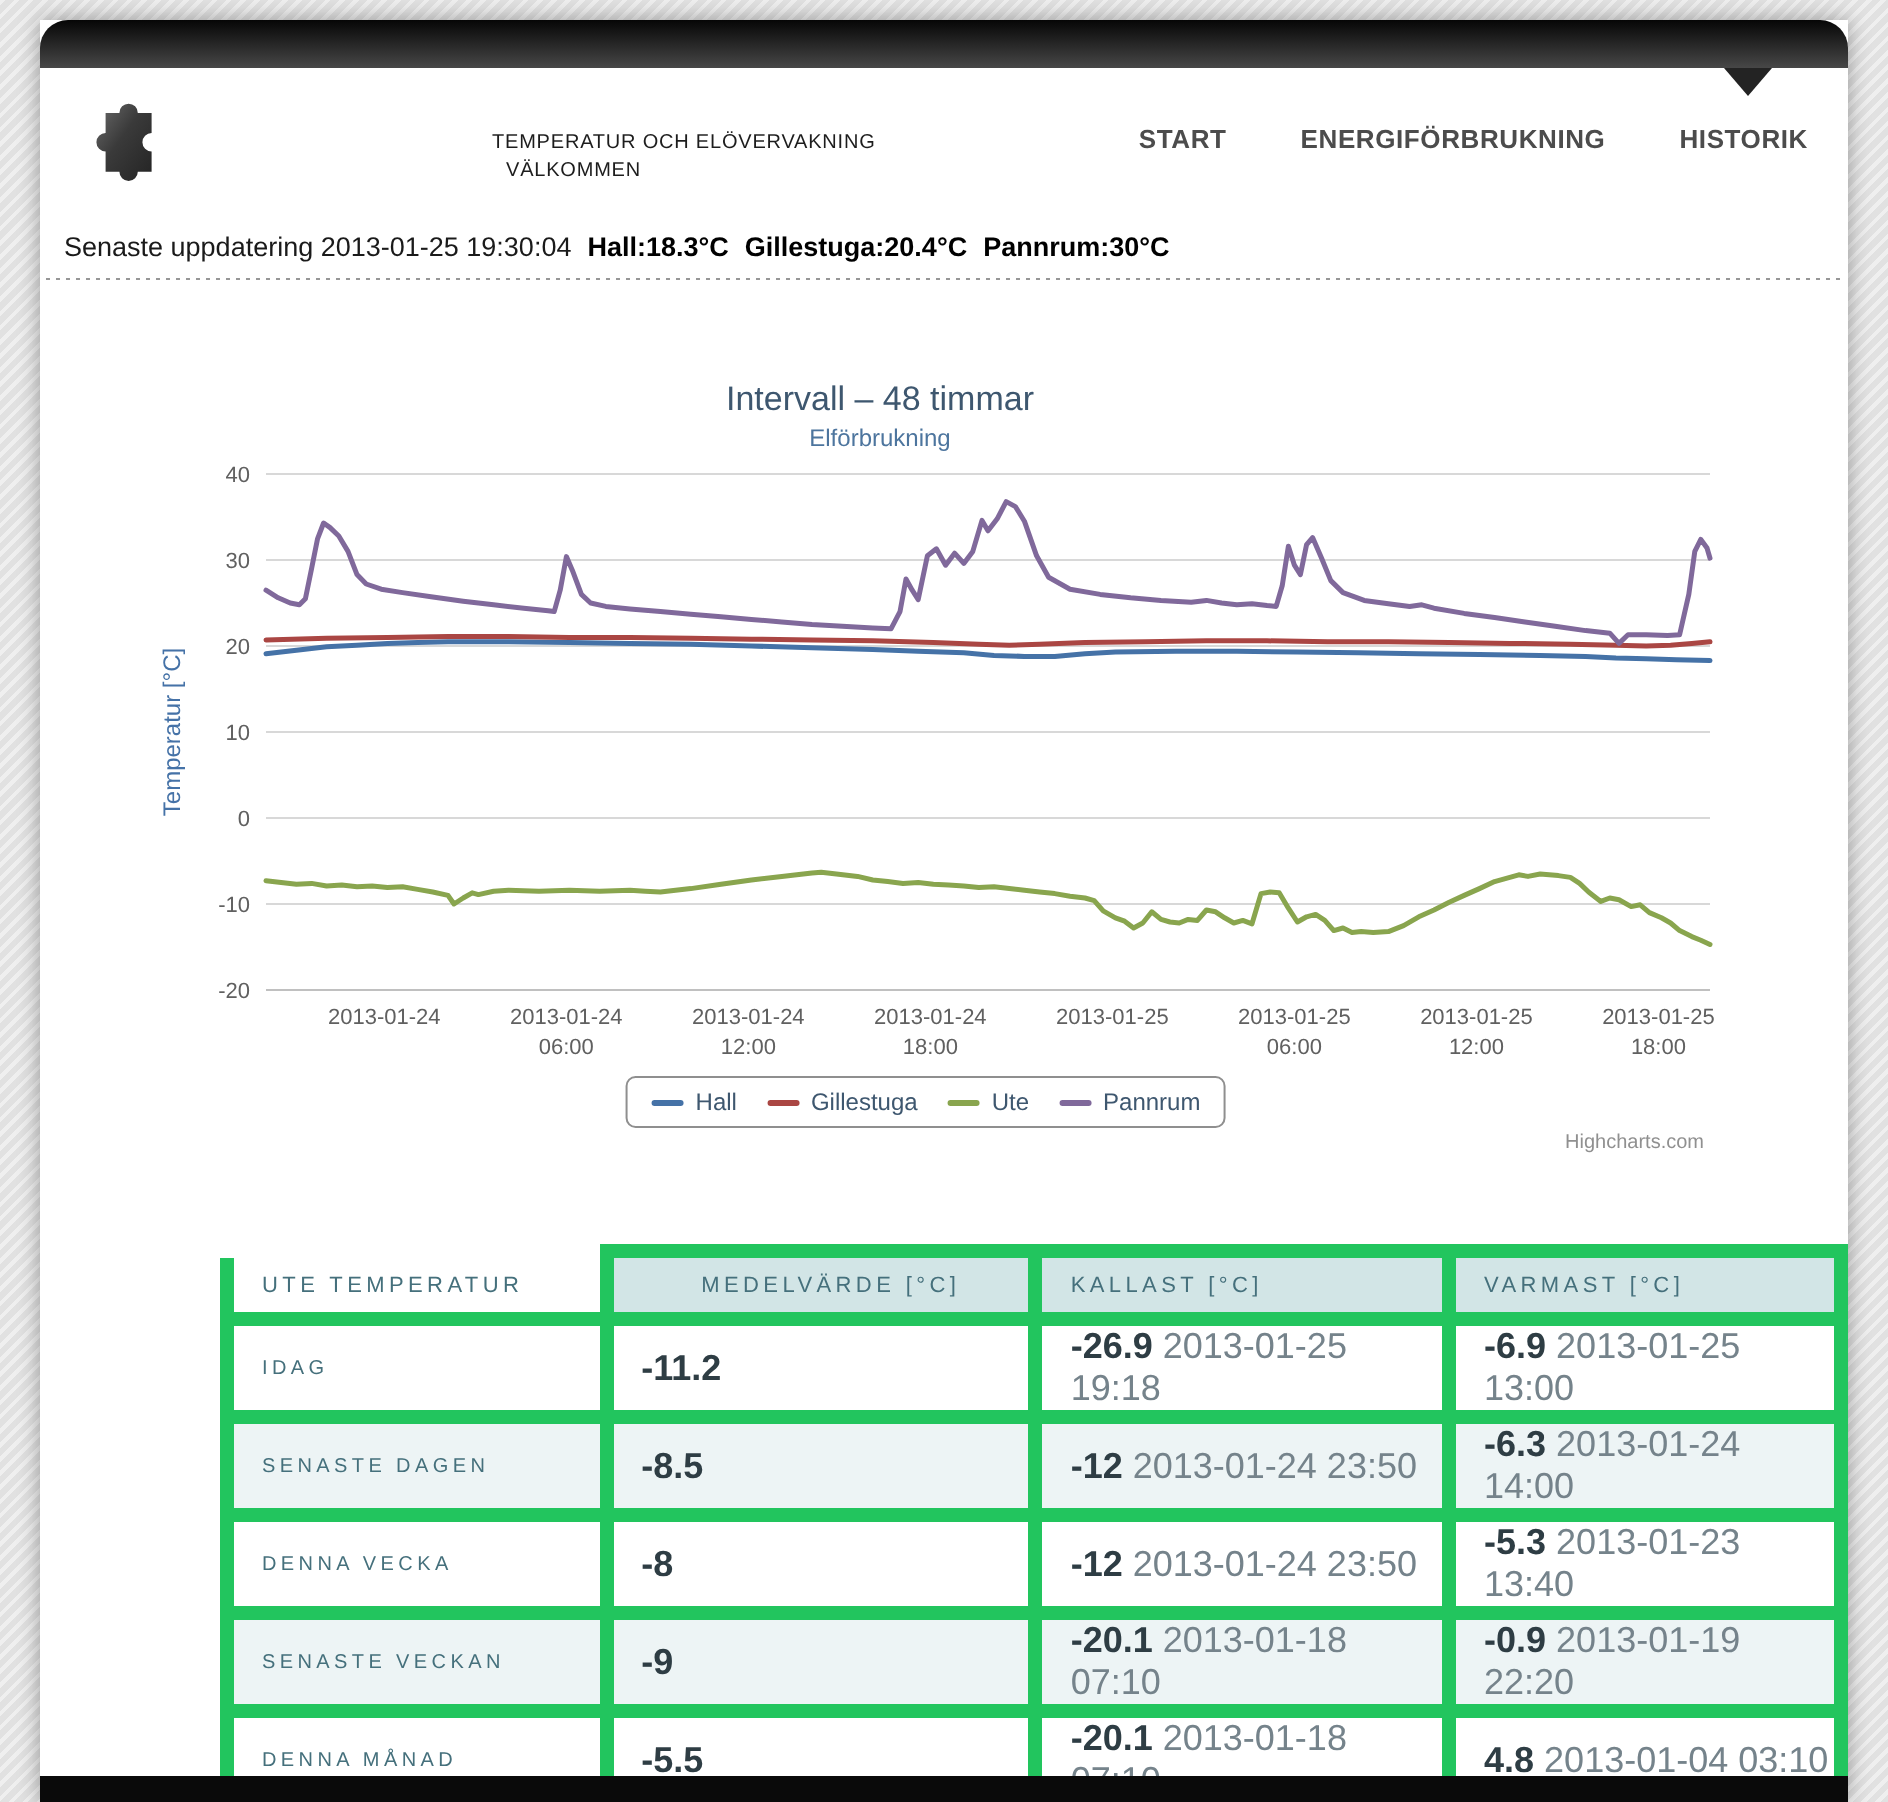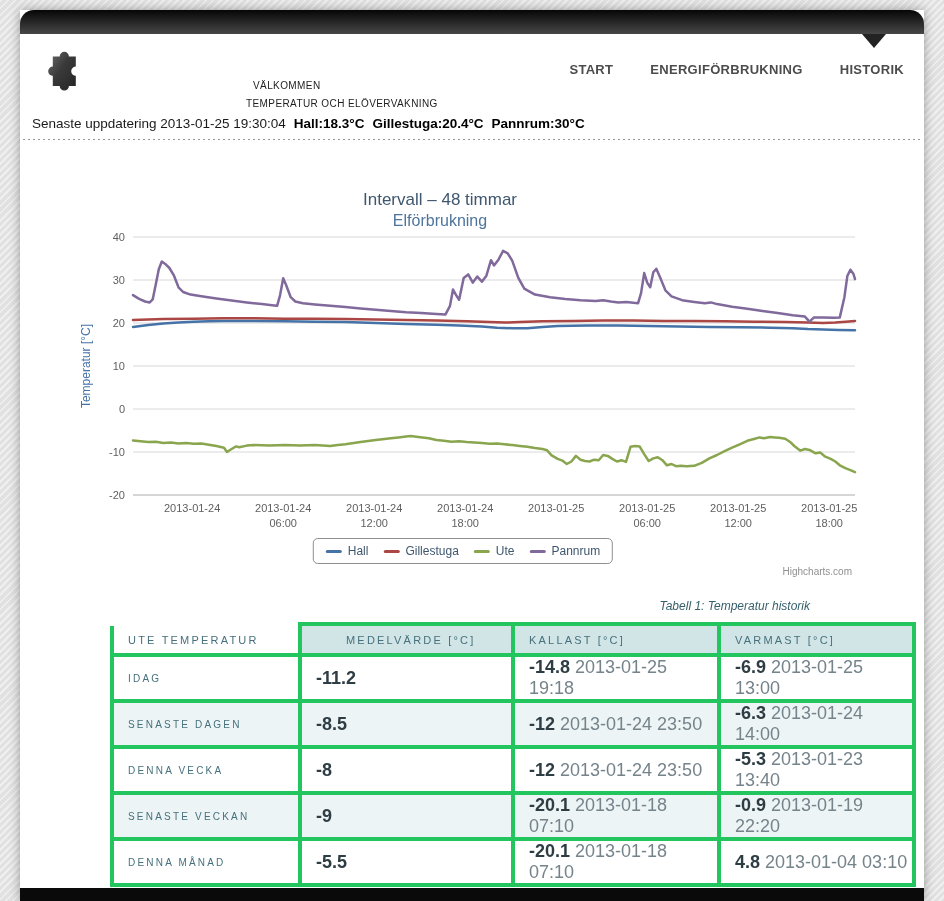--- a/index.html
+++ b/index.html
@@ -11,48 +11,48 @@
            box-shadow:0 0 10px rgba(0,0,0,.35);}
   .topbar{position:absolute;left:0;top:0;width:904px;height:24px;
           border-radius:14px 14px 0 0;background:linear-gradient(#060606,#474747);}
   .topbar-arrow{position:absolute;left:842px;top:24px;width:0;height:0;
           border-left:12px solid transparent;border-right:12px solid transparent;
           border-top:14px solid #232323;}
   
   .logo-icon{position:absolute;left:18px;top:40px;width:48px;height:46px;}
   .logo-text{position:absolute;left:72px;top:38px;font-family:"Liberation Serif",serif;
              font-size:44px;color:#151515;letter-spacing:1px;}
-  .tagline1{position:absolute;left:226px;top:56px;font-size:10px;color:#1d1d1d;letter-spacing:.4px;margin-top:32px;}
+  .tagline1{position:absolute;left:226px;top:56px;font-size:10px;color:#1d1d1d;letter-spacing:.4px;}
   .tagline2{position:absolute;left:233px;top:70px;font-size:10px;color:#1d1d1d;letter-spacing:.4px;}
   .main-nav{position:absolute;right:20px;top:52px;display:flex;gap:37px;justify-content:flex-end;}
   .nav-link{font-size:13px;font-weight:bold;color:#4c4c4c;text-decoration:none;letter-spacing:.3px;cursor:pointer;}
   
   .statusbar{position:absolute;left:12px;top:106px;font-size:13.5px;color:#1a1a1a;white-space:nowrap;}
   .statusbar .reading{font-weight:bold;color:#000;margin-left:8px;}
   .dashes{position:absolute;left:3px;right:3px;top:129px;height:1px;
           background:repeating-linear-gradient(90deg,#969696 0 2px,transparent 2px 5px);}
   
   .chart-title{position:absolute;left:0;top:180px;width:840px;text-align:center;
                font-size:17px;color:#3E576F;}
   .chart-subtitle{position:absolute;left:0;top:202px;width:840px;text-align:center;
-               font-size:16px;color:#4d759e;}
+               font-size:12px;color:#4d759e;}
   .chart-svg{position:absolute;left:0;top:175px;width:904px;height:355px;}
   .chart-svg text{font-family:"Liberation Sans",sans-serif;}
   .chart-legend{position:absolute;left:443px;top:528px;transform:translateX(-50%);
         display:inline-flex;align-items:center;gap:15px;padding:5px 12px;
         border:1px solid #8f8f8f;border-radius:5px;background:#fff;}
   .legend-item{display:inline-flex;align-items:center;gap:6px;cursor:pointer;white-space:nowrap;}
   .legend-swatch{display:inline-block;width:16px;height:3px;border-radius:2px;}
   .legend-label{font-size:12px;color:#3E576F;}
   .chart-credits{position:absolute;right:72px;top:556px;font-size:10px;color:#909090;text-decoration:none;cursor:pointer;}
   
   .table-caption{position:absolute;left:90px;top:589px;width:700px;text-align:right;
         font-size:12px;font-style:italic;color:#35606c;}
   .temp-table{position:absolute;left:90px;top:612px;border-collapse:collapse;}
-  .temp-table th,.temp-table td{border:4px solid #22c55e;text-align:left;padding:0 0 0 14px;}
+  .temp-table th,.temp-table td{border:7px solid #22c55e;text-align:left;padding:0 0 0 14px;}
   .temp-table thead th{height:27px;background:#d2e5e6;font-weight:normal;font-size:11px;
         letter-spacing:2.2px;color:#45707c;}
   .temp-table thead th.first{background:#fff;border-top-color:#fff;}
   .temp-table tbody td{height:38px;font-size:18px;}
   .temp-table td.lbl{font-size:10px;letter-spacing:2.2px;color:#45707c;}
   .temp-table .num{font-weight:bold;color:#2e3d44;}
   .temp-table .dt{color:#75838b;}
   .temp-table tr.alt{background:#edf4f5;}
   
   .footer-bar{position:absolute;left:0;top:878px;width:904px;height:13px;background:#0a0a0a;}
@@ -134,35 +134,34 @@
           <span class="legend-swatch" style="background: rgb(137, 165, 78);"></span>
           <span class="legend-label">Ute</span>
         </span>
         <span class="legend-item">
           <span class="legend-swatch" style="background: rgb(128, 105, 155);"></span>
           <span class="legend-label">Pannrum</span>
         </span>
       </div>
     <a class="chart-credits">Highcharts.com</a>
 
-    <div class="table-caption">Tabell 1: Temperatur historik</div>
     <table class="temp-table">
       <thead>
           <tr>
             <th class="first" style="width: 170px;">UTE TEMPERATUR</th>
             <th style="width: 165px; padding-left: 44px;">MEDELVÄRDE [°C]</th>
             <th style="width: 188px;">KALLAST [°C]</th>
             <th style="width: 177px;">VARMAST [°C]</th>
           </tr>
         </thead>
       <tbody>
           <tr>
             <td class="lbl">IDAG</td>
             <td><span class="num">-11.2</span></td>
-            <td><span class="num">-14.8</span><span class="dt"> 2013-01-25 19:18</span></td>
+            <td><span class="num">-26.9</span><span class="dt"> 2013-01-25 19:18</span></td>
             <td><span class="num">-6.9</span><span class="dt"> 2013-01-25 13:00</span></td>
           </tr>
           <tr class="alt">
             <td class="lbl">SENASTE DAGEN</td>
             <td><span class="num">-8.5</span></td>
             <td><span class="num">-12</span><span class="dt"> 2013-01-24 23:50</span></td>
             <td><span class="num">-6.3</span><span class="dt"> 2013-01-24 14:00</span></td>
           </tr>
           <tr>
             <td class="lbl">DENNA VECKA</td>

